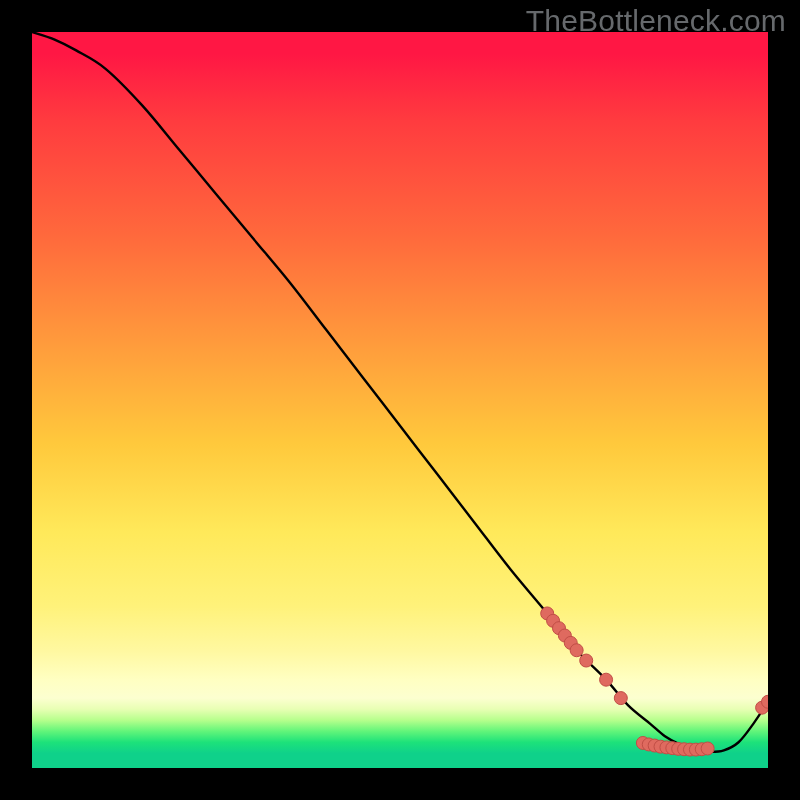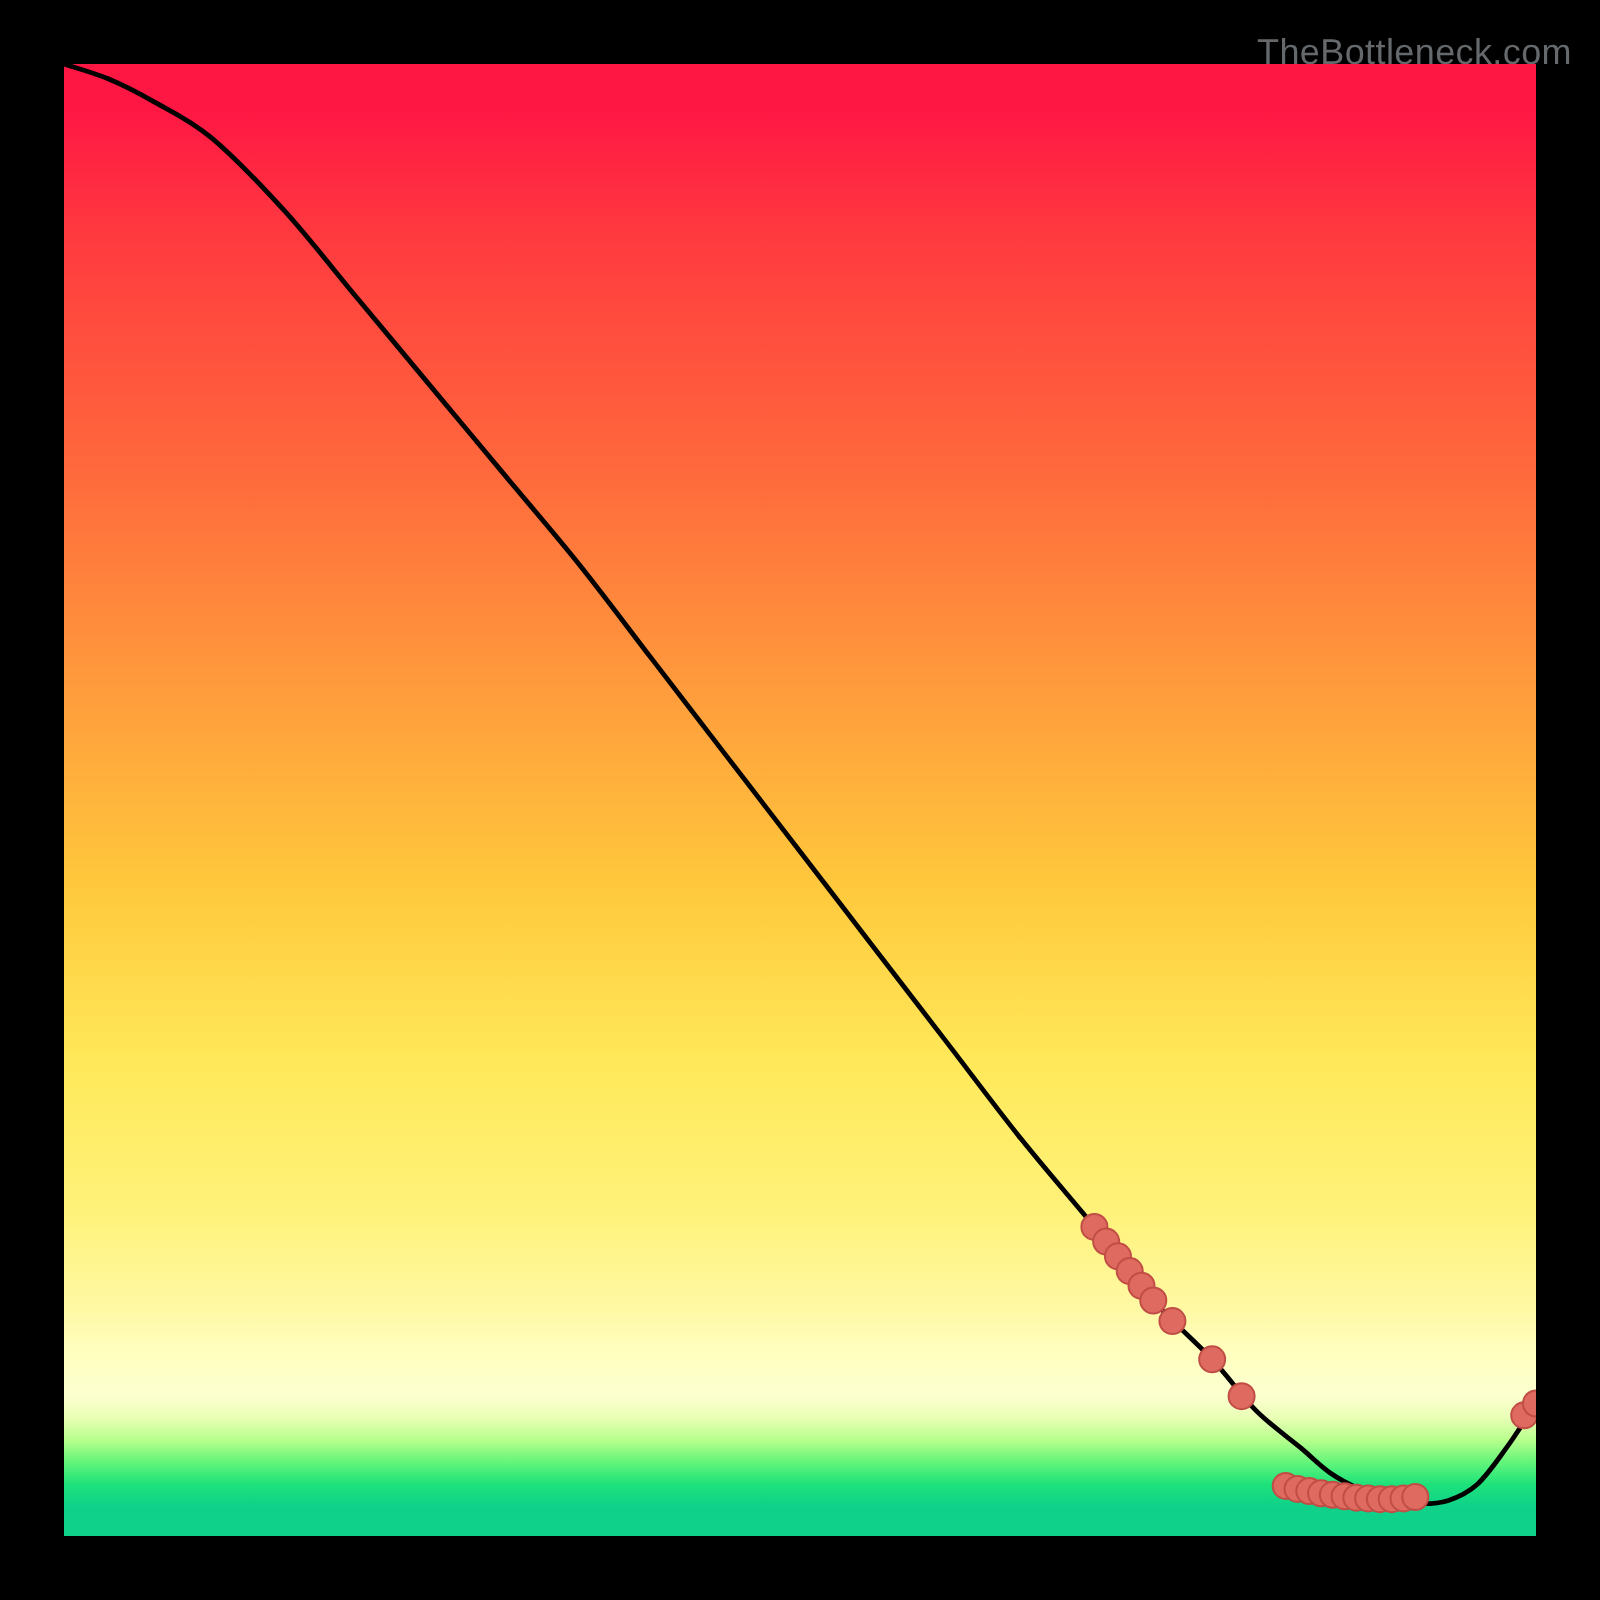--- a/index.html
+++ b/index.html
@@ -45,24 +45,24 @@
       #e8ffb4 92%,
       #b6ff8c 93.5%,
       #62f57a 95%,
       #1de27a 96.5%,
       #0fd18a 98%,
       #0fd18a 100%
     );
   }
   .watermark {
     position: absolute;
-    top: 16px;
+    top: 4px;
     right: 14px;
     color: #66696c;
-    font-size: 18px;
+    font-size: 30px;
     letter-spacing: 0.2px;
     font-weight: 400;
     user-select: none;
   }
   svg.overlay {
     position: absolute;
     inset: 0;
   }
 </style>
 </head>

